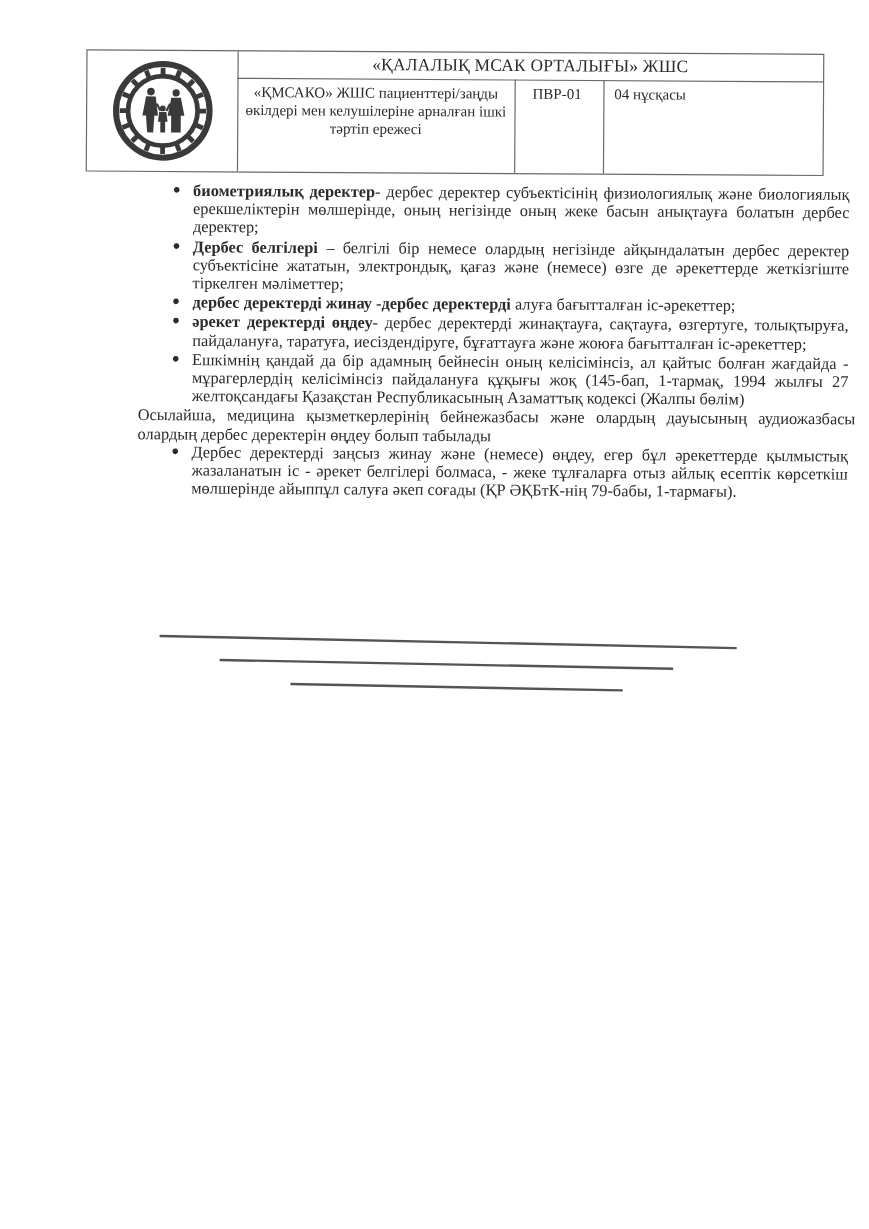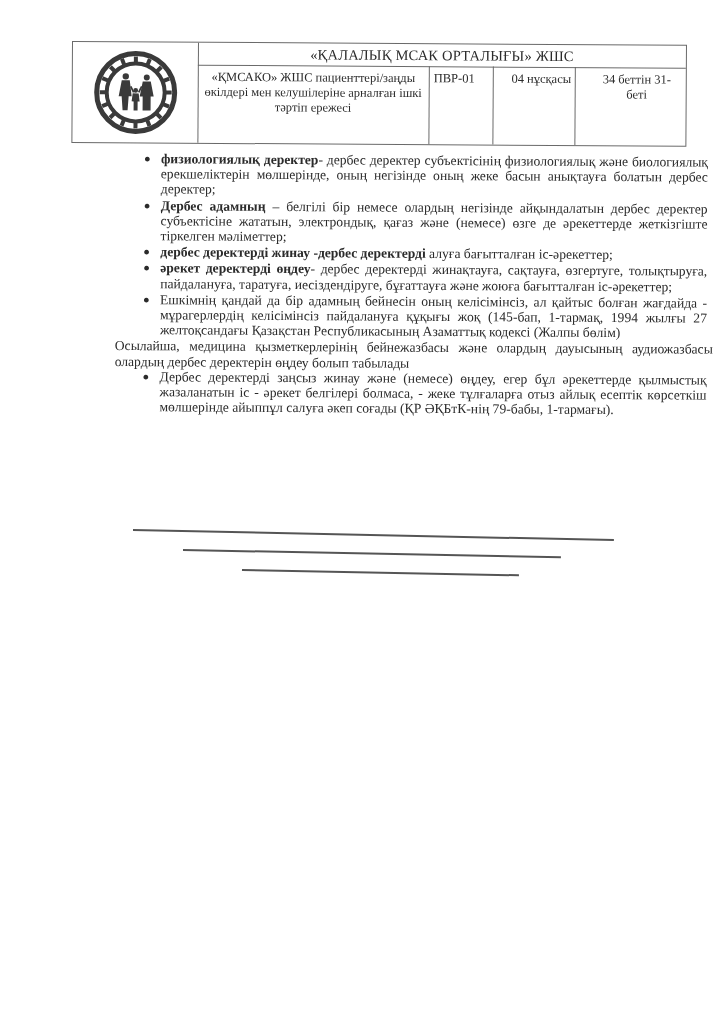--- a/index.html
+++ b/index.html
@@ -34,21 +34,21 @@
     letter-spacing: 0.2px;
   }
   .cell {
     position: absolute; top: 22px; bottom: 0;
     border-right: 1px solid #6a6a6a;
     font-size: 12.5px; line-height: 15px;
     text-align: center; padding-top: 5px; box-sizing: border-box;
   }
   .cell:last-child { border-right: none; }
   .c-doc { left: 125px; width: 232px; }
-  .c-code { left: 343px; width: 78px; }
+  .c-code { left: 353px; width: 78px; }
   .c-ver { left: 435px; width: 68px; }
   .c-page { left: 515px; right: 0; padding-left: 8px; padding-right: 8px; }
 
   
   .content {
     position: absolute; left: 118px; top: 151px; width: 596px;
     font-size: 13.6px; line-height: 15.2px;
     text-align: justify;
     transform: rotate(0.35deg);
     transform-origin: left top;
@@ -111,32 +111,31 @@
         <g stroke="#3a3a3a" stroke-width="1.8" fill="none">
           <path d="M37 36 l3 6"></path>
           <path d="M48 36 l-3 6"></path>
         </g>
       </svg>
     </div>
     <div class="org-title">«ҚАЛАЛЫҚ МСАК ОРТАЛЫҒЫ» ЖШС</div>
     <div class="cell c-doc">«ҚМСАКО» ЖШС пациенттері/заңды өкілдері мен келушілеріне арналған ішкі тәртіп ережесі</div>
     <div class="cell c-code">ПВР-01</div>
     <div class="cell c-ver">04 нұсқасы</div>
-    <div class="cell c-page">34 беттін 31-беті</div>
   </div>
 
   <div class="content">
     <ul class="bullets first-list">
       <li>
         <span class="bullet">●</span>
-        <span class="b">физиологиялық деректер</span><span>- дербес деректер субъектісінің физиологиялық және биологиялық ерекшеліктерін мөлшерінде, оның негізінде оның жеке басын анықтауға болатын дербес деректер;</span>
+        <span class="b">биометриялық деректер</span><span>- дербес деректер субъектісінің физиологиялық және биологиялық ерекшеліктерін мөлшерінде, оның негізінде оның жеке басын анықтауға болатын дербес деректер;</span>
       </li>
       <li>
         <span class="bullet">●</span>
-        <span class="b">Дербес адамның</span><span> – белгілі бір немесе олардың негізінде айқындалатын дербес деректер субъектісіне жататын, электрондық, қағаз және (немесе) өзге де әрекеттерде жеткізгіште тіркелген мәліметтер;</span>
+        <span class="b">Дербес белгілері</span><span> – белгілі бір немесе олардың негізінде айқындалатын дербес деректер субъектісіне жататын, электрондық, қағаз және (немесе) өзге де әрекеттерде жеткізгіште тіркелген мәліметтер;</span>
       </li>
       <li>
         <span class="bullet">●</span>
         <span class="b">дербес деректерді жинау -дербес деректерді</span><span> алуға бағытталған іс-әрекеттер;</span>
       </li>
       <li>
         <span class="bullet">●</span>
         <span class="b">әрекет деректерді өңдеу</span><span>- дербес деректерді жинақтауға, сақтауға, өзгертуге, толықтыруға, пайдалануға, таратуға, иесіздендіруге, бұғаттауға және жоюға бағытталған іс-әрекеттер;</span>
       </li>
       <li>

